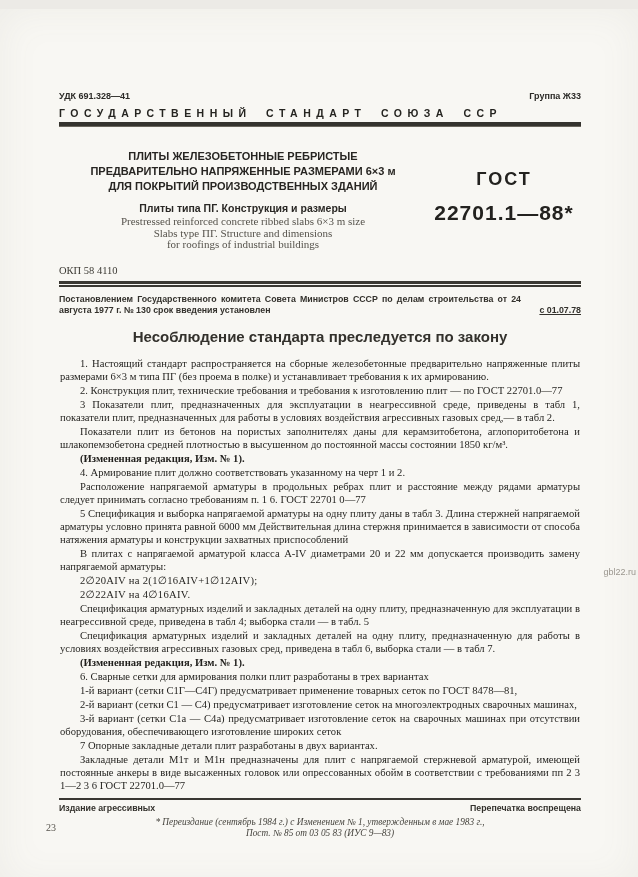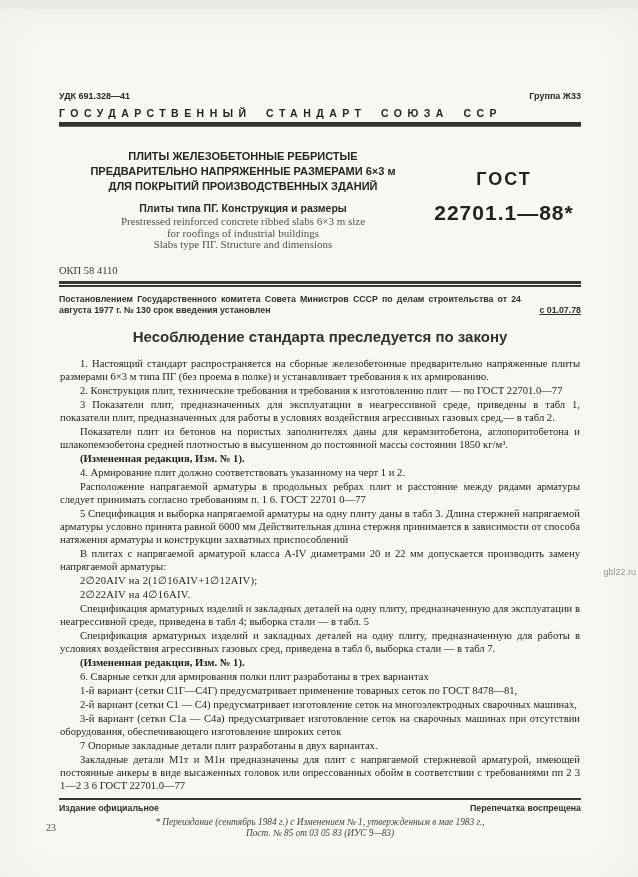--- a/index.html
+++ b/index.html
@@ -125,22 +125,22 @@
     <div class="title-zone">
       <div class="title-left">
         <div class="title-main">
           <div>ПЛИТЫ ЖЕЛЕЗОБЕТОННЫЕ РЕБРИСТЫЕ</div>
           <div>ПРЕДВАРИТЕЛЬНО НАПРЯЖЕННЫЕ РАЗМЕРАМИ 6×3 м</div>
           <div>ДЛЯ ПОКРЫТИЙ ПРОИЗВОДСТВЕННЫХ ЗДАНИЙ</div>
         </div>
         <div class="title-sub">Плиты типа ПГ. Конструкция и размеры</div>
         <div class="title-eng">
           <div>Prestressed reinforced concrete ribbed slabs 6×3 m size</div>
+          <div>Slabs type ПГ. Structure and dimensions</div>
           <div>for roofings of industrial buildings</div>
-          <div>Slabs type ПГ. Structure and dimensions</div>
         </div>
       </div>
       <div class="gost-box">
         <div class="gost-label">ГОСТ</div>
         <div class="gost-number">22701.1—88*</div>
       </div>
     </div>
 
     <div class="okp">ОКП 58 4110</div>
 
@@ -175,21 +175,21 @@
       <p>1-й вариант (сетки С1Г—С4Г) предусматривает применение товарных сеток по ГОСТ 8478—81,</p>
       <p>2-й вариант (сетки С1 — С4) предусматривает изготовление сеток на многоэлектродных сварочных машинах,</p>
       <p>3-й вариант (сетки С1а — С4а) предусматривает изготовление сеток на сварочных машинах при отсутствии оборудования, обеспечивающего изготовление широких сеток</p>
       <p>7 Опорные закладные детали плит разработаны в двух вариантах.</p>
       <p>Закладные детали М1т и М1н предназначены для плит с напрягаемой стержневой арматурой, имеющей постоянные анкеры в виде высаженных головок или опрессованных обойм в соответствии с требованиями пп 2 3 1—2 3 6 ГОСТ 22701.0—77</p>
     </div>
 
     <div class="footer-rule"></div>
 
     <div class="footer-row">
-      <span>Издание официальное</span>
+      <span>Издание агрессивных</span>
       <span>Перепечатка воспрещена</span>
     </div>
 
     <div class="footnote">
       <div>* Переиздание (сентябрь 1984 г.) с Изменением № 1, утвержденным в мае 1983 г.,</div>
       <div>Пост. № 85 от 03 05 83 (ИУС 9—83)</div>
     </div>
 
   </div>
 

